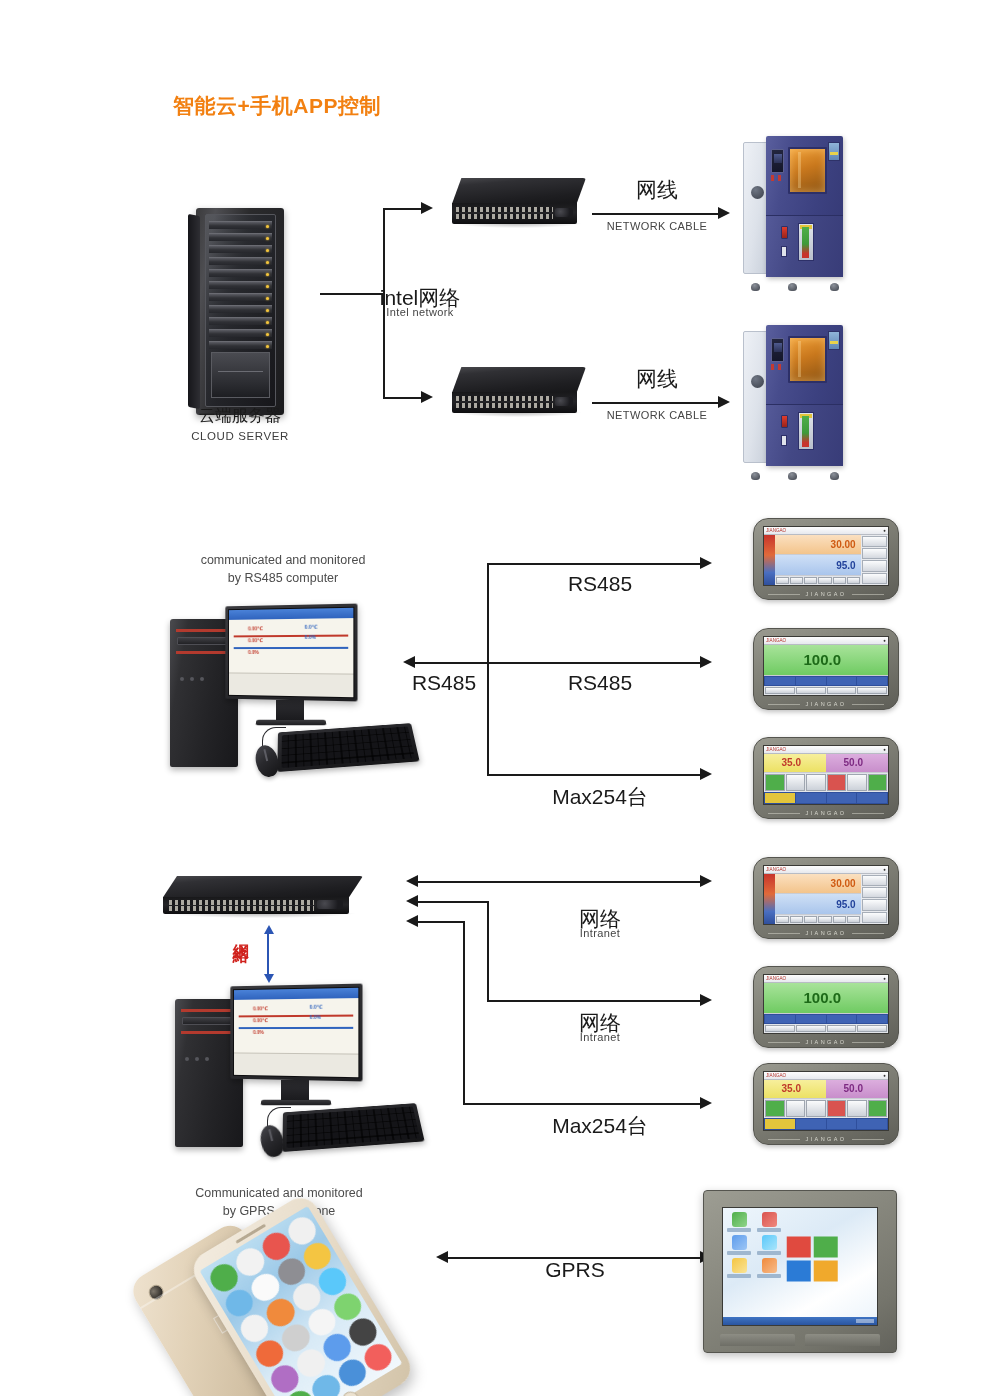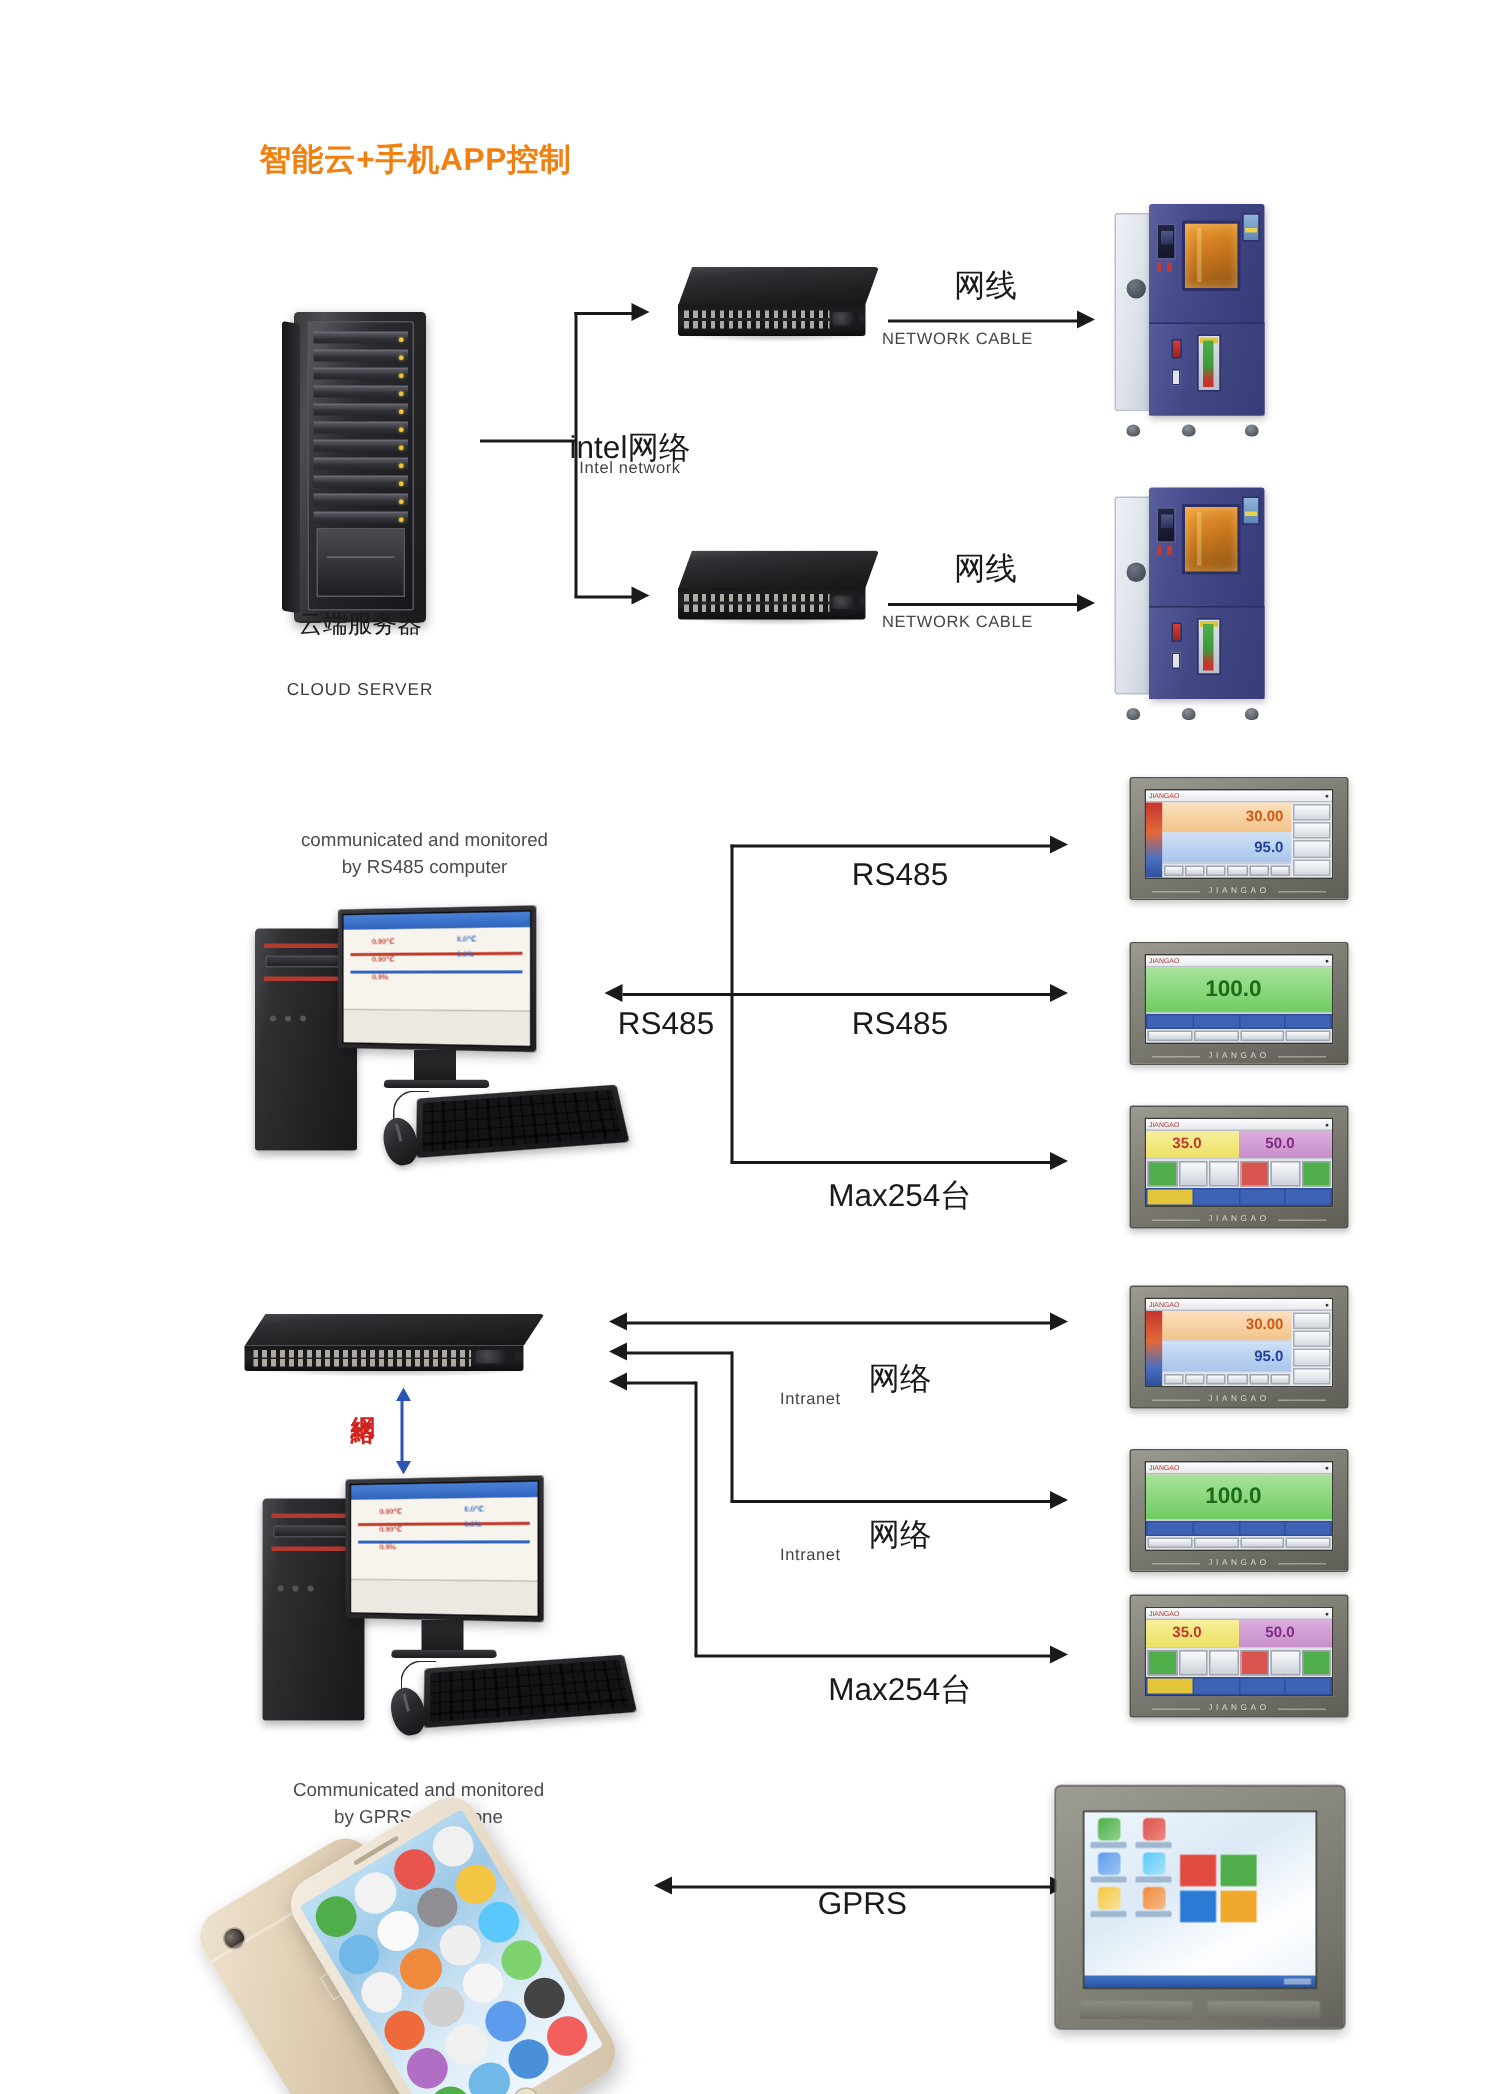--- a/index.html
+++ b/index.html
@@ -47,21 +47,21 @@
   .cap-en {
     position: absolute; font-size: 11.5px; color: #3d3d3d;
     letter-spacing: 0.6px; white-space: nowrap; text-align: center;
   }
   .lbl {
     position: absolute; font-size: 21px; color: #1a1a1a;
     white-space: nowrap; text-align: center;
   }
   .lbl-sm {
     position: absolute; font-size: 11px; color: #444;
-    letter-spacing: .4px; white-space: nowrap; 
+    letter-spacing: .4px; white-space: nowrap; text-align: center;
   }
 
   
   .ln { position: absolute; background: #1a1a1a; }
   .h1px { height: 1.6px; }
   .v1px { width: 1.6px; }
   .arrow-r {
     position: absolute; width: 0; height: 0;
     border-top: 6px solid transparent; border-bottom: 6px solid transparent;
     border-left: 12px solid #1a1a1a;
@@ -236,21 +236,21 @@
     position:absolute; bottom:0; width:9px; height:8px;
     background: radial-gradient(circle at 40% 30%, #8b9099, #3e424b);
     border-radius: 50% 50% 40% 40%;
   }
 
   
   .hmi {
     position: absolute;
     background: linear-gradient(160deg,#9a9a90 0%,#86867c 30%,#6e6e66 72%,#5e5e57 100%);
     border: 1px solid #55554f;
-    border-radius: 2px;
+    border-radius: 15px;
     box-shadow: 0 2px 5px rgba(0,0,0,.25);
     padding: 7px 9px 13px 9px;
   }
   .hmi-screen {
     position: relative; width: 100%; height: 100%;
     background: #eceff4; border: 1px solid #3a3a36;
     overflow: hidden; display: flex; flex-direction: column;
   }
   .hmi-brand {
     position: absolute; left: 0; right: 0; bottom: 2px;
@@ -527,21 +527,21 @@
       <div class="blade" style="top:114px">
           <i></i>
         </div>
       <div class="blade" style="top:126px">
           <i></i>
         </div>
       <div class="rack-base"></div>
     </div>
   </div>
   <div class="cap-cn" style="left:138px; top:405px; width:204px;">云端服务器</div>
-  <div class="cap-en" style="left:138px; top:430px; width:204px;margin-top:24px;">CLOUD SERVER</div>
+  <div class="cap-en" style="left:138px; top:430px; width:204px;">CLOUD SERVER</div>
 
   <div class="ln h1px" style="left:320px; top:293px; width:64px;"></div>
   <div class="ln v1px" style="left:383px; top:208px; height:190px;"></div>
 
   <div class="ln h1px" style="left:383px; top:208px; width:40px;"></div>
   <div class="arrow-r" style="left:421px; top:202px;"></div>
 
   <div class="ln h1px" style="left:383px; top:397px; width:40px;"></div>
   <div class="arrow-r" style="left:421px; top:391px;"></div>
 

